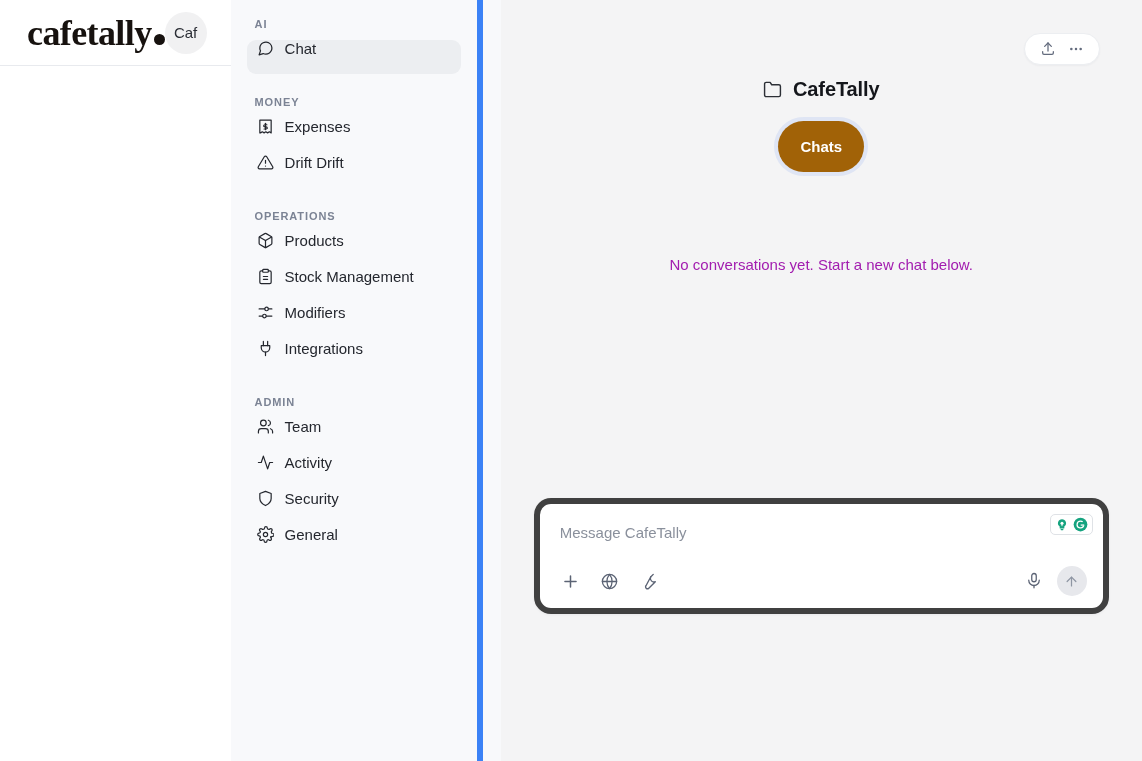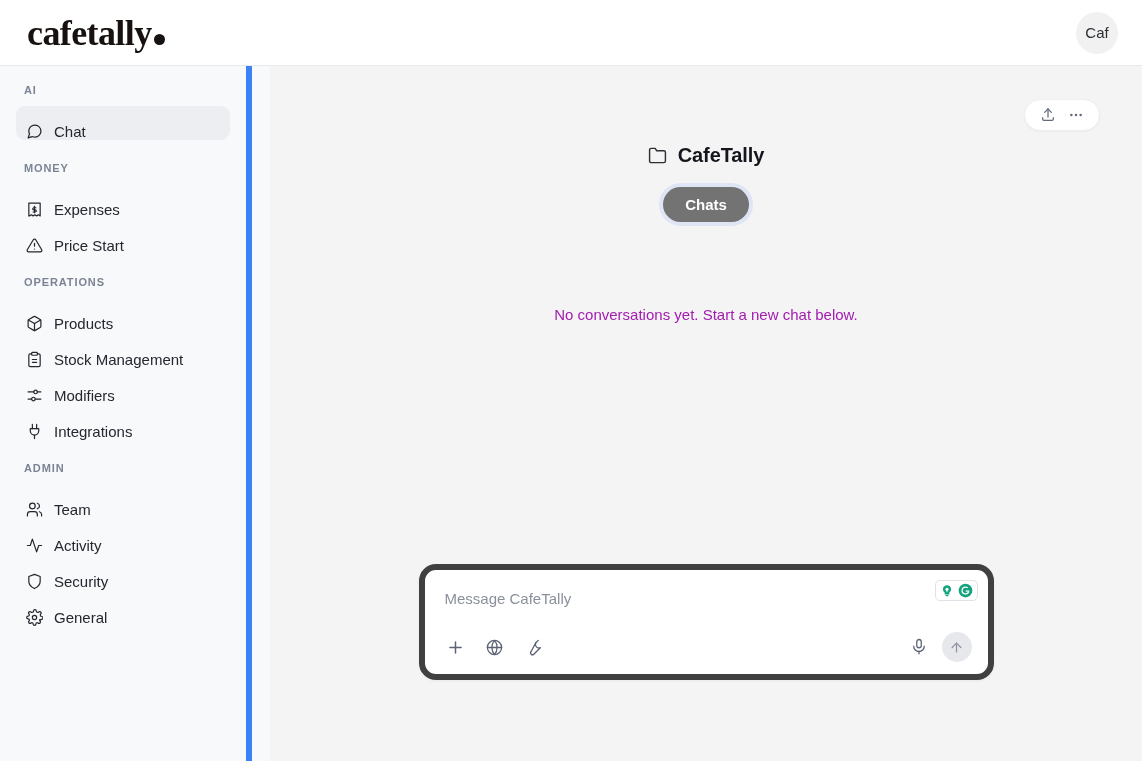--- a/index.html
+++ b/index.html
@@ -8,21 +8,21 @@
     height: 761px;
     overflow: hidden;
   }
   body {
     font-family: "Liberation Sans", sans-serif;
     background: #ffffff;
     color: #1f2229;
     -webkit-font-smoothing: antialiased;
   }
 
-  .app { width: 1142px; height: 761px; display: flex; flex-direction: column; }
+  .app { width: 1142px; height: 761px; display: flex; flex-direction: row; }
 
   
   .topbar {
     height: 66px;
     min-height: 66px;
     background: #ffffff;
     border-bottom: 1px solid #e8eaee;
     display: flex;
     align-items: center;
     justify-content: space-between;
@@ -79,21 +79,21 @@
   .nav-group + .nav-group { margin-top: 22px; }
   .group-title {
     font-size: 11px;
     font-weight: 700;
     letter-spacing: 0.9px;
     color: #7b8394;
     padding: 0 8px 10px 8px;
   }
   .nav-item {
     display: flex;
-    align-items: flex-end;
+    align-items: flex-start;
     gap: 11px;
     height: 34px;
     padding: 0 10px;
     border-radius: 9px;
     font-size: 15px;
     color: #24272e;
     cursor: pointer;
     margin-bottom: 2px;
   }
   .nav-item.active { background: #eceef1; }
@@ -160,25 +160,25 @@
     font-size: 20px;
     font-weight: 700;
     color: #14161b;
     letter-spacing: -0.1px;
   }
   .conv-title .ic { color: #2c2f36; display: flex; }
 
   .tabs { margin-top: 18px; text-align: center; }
   .tab-pill {
     display: inline-block;
-    background: #737373;
+    background: #a16207;
     color: #ffffff;
     font-size: 15px;
     font-weight: 700;
-    padding: 9px 22px;
+    padding: 17px 22px;
     border-radius: 999px;
     cursor: pointer;
     box-shadow: 0 0 0 4px rgba(37,99,235,0.10);
   }
 
   .empty-state {
     flex: 1;
     display: flex;
     align-items: flex-start;
     justify-content: center;
@@ -305,21 +305,21 @@
           <span>Expenses</span>
         </div>
         <div class="nav-item">
           <span class="ic">
             <svg width="17" height="17" viewBox="0 0 24 24" fill="none" stroke="currentColor" stroke-width="1.7" stroke-linecap="round" stroke-linejoin="round">
                 <path d="M10.29 3.86 1.82 18a2 2 0 0 0 1.71 3h16.94a2 2 0 0 0 1.71-3L13.71 3.86a2 2 0 0 0-3.42 0z"></path>
                 <path d="M12 9v4"></path>
                 <path d="M12 17h.01"></path>
               </svg>
           </span>
-          <span>Price Start</span>
+          <span>Drift Drift</span>
         </div>
       </div>
 
       <div class="nav-group">
         <div class="group-title">OPERATIONS</div>
         <div class="nav-item">
           <span class="ic">
             <svg width="17" height="17" viewBox="0 0 24 24" fill="none" stroke="currentColor" stroke-width="1.7" stroke-linecap="round" stroke-linejoin="round">
                 <path d="M21 16V8a2 2 0 0 0-1-1.73l-7-4a2 2 0 0 0-2 0l-7 4A2 2 0 0 0 3 8v8a2 2 0 0 0 1 1.73l7 4a2 2 0 0 0 2 0l7-4A2 2 0 0 0 21 16z"></path>
                 <path d="m3.3 7 8.7 5 8.7-5"></path>

